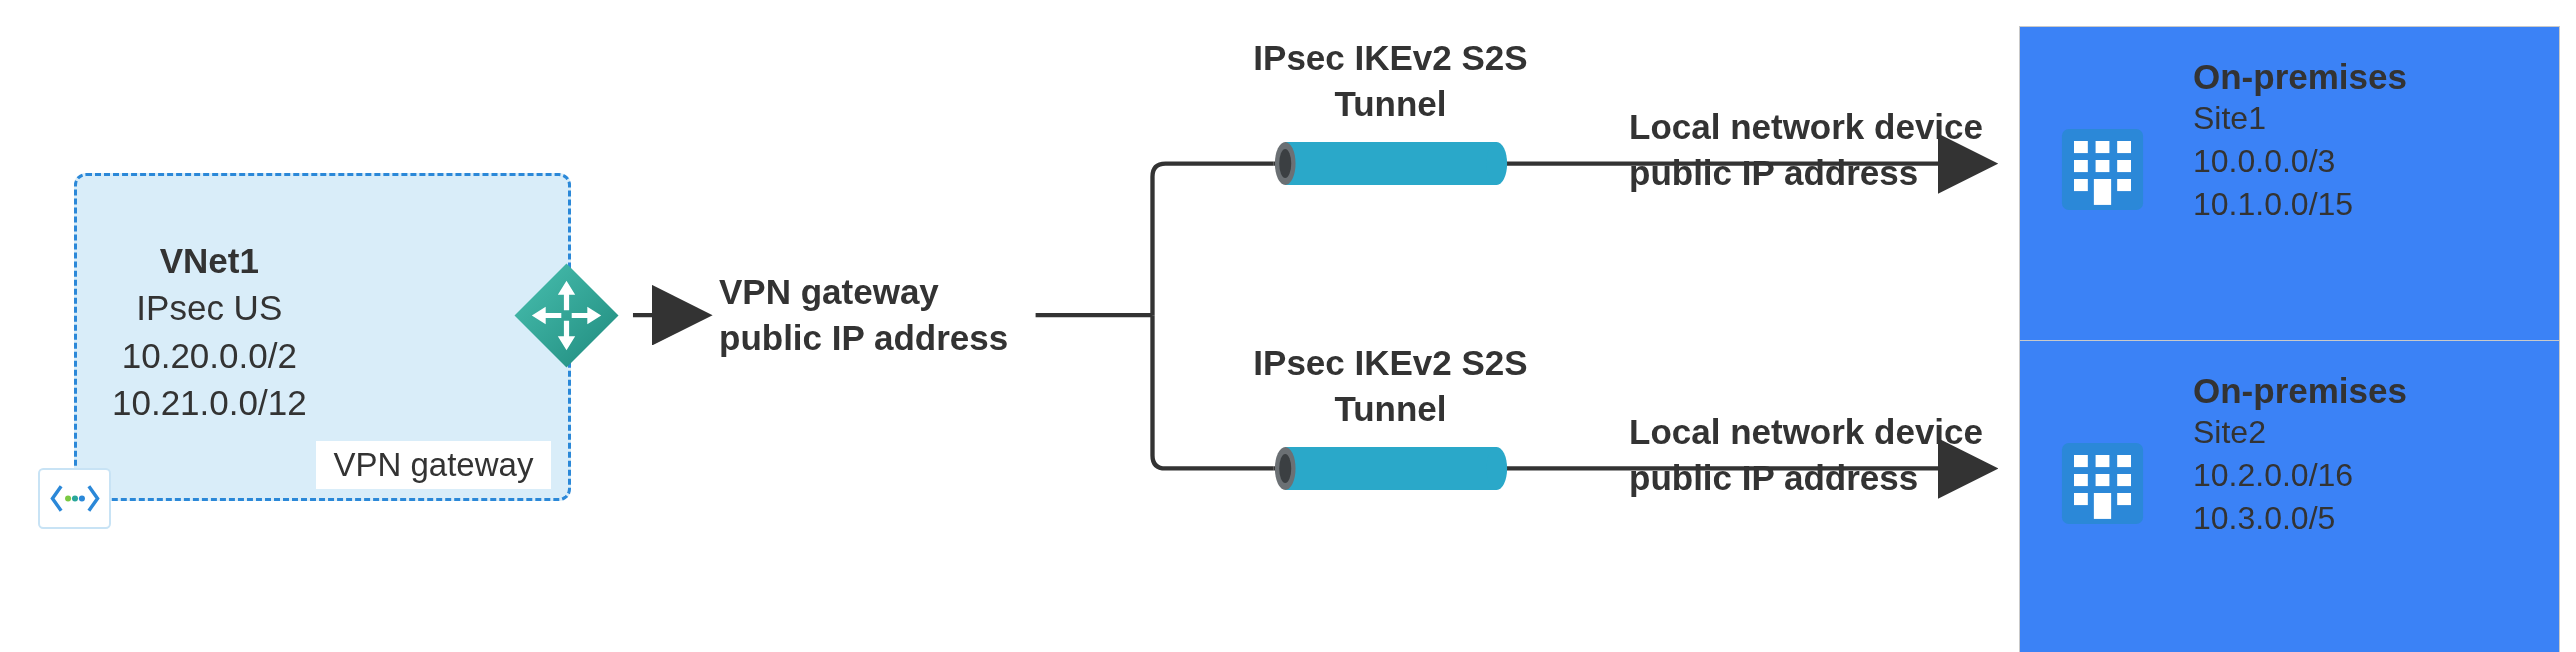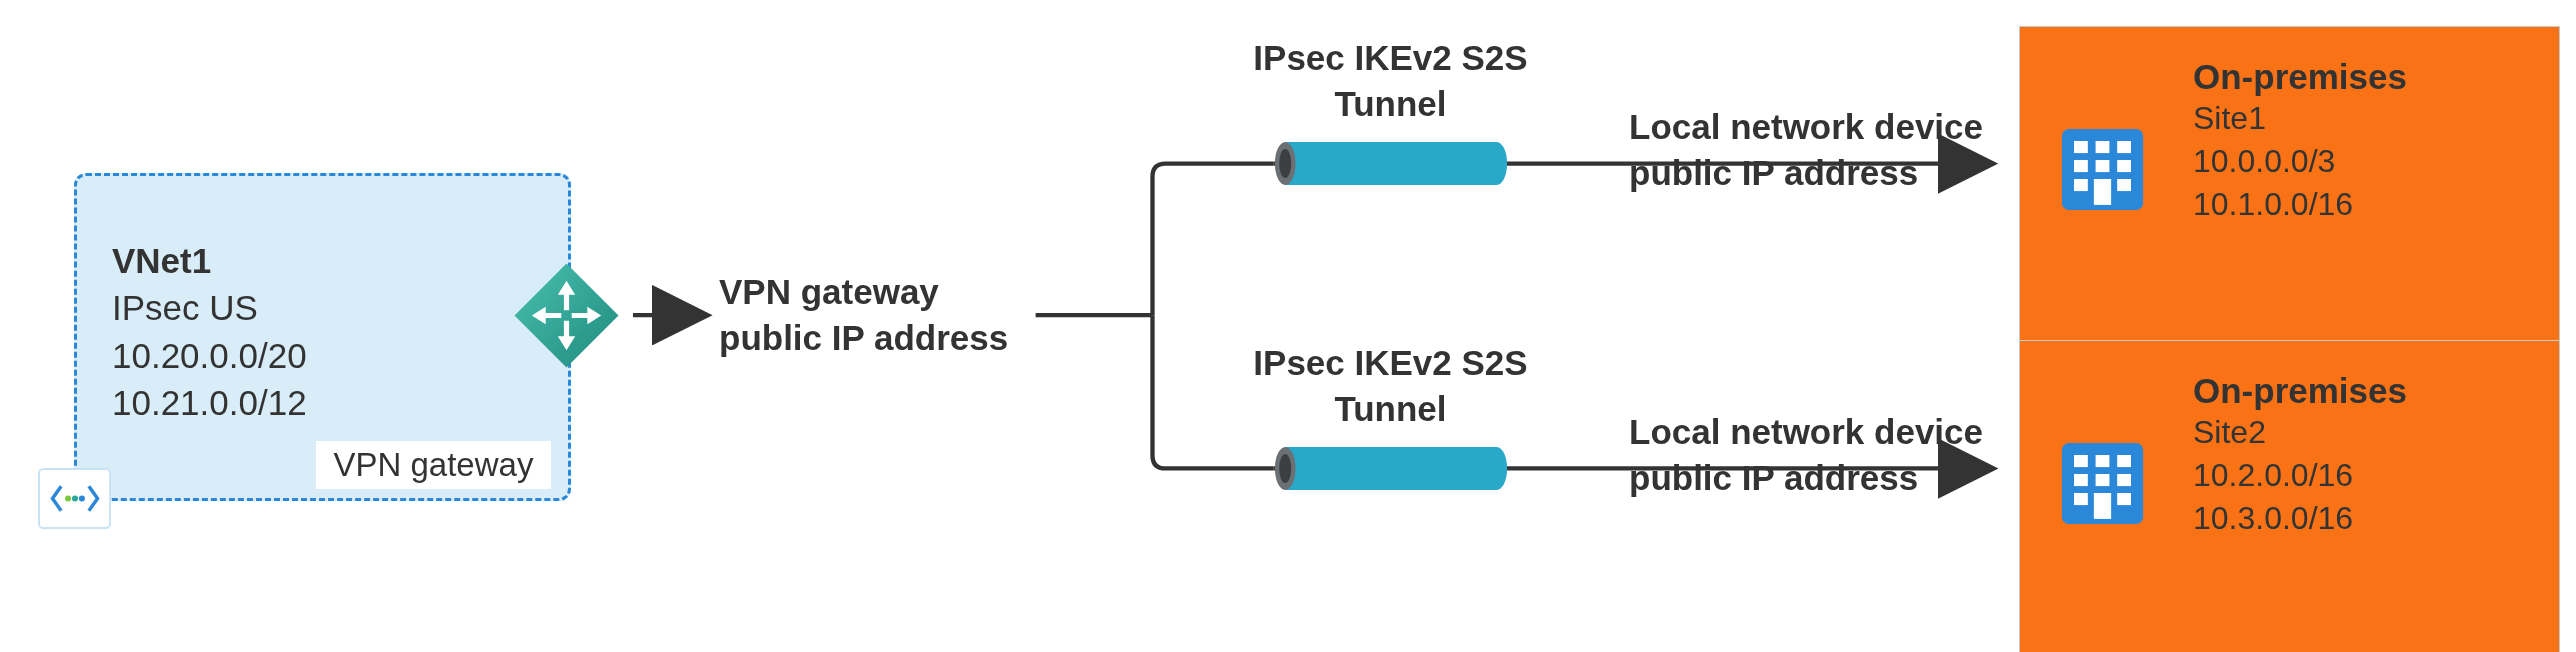--- a/index.html
+++ b/index.html
@@ -22,20 +22,21 @@
   }
   
   .vnet-box {
     position: absolute;
     left: 74px; top: 173px;
     width: 497px; height: 328px;
     background: #d9edf9;
     border: 3.5px dashed #2b88d8;
     border-radius: 12px;
     box-sizing: border-box;
+    text-align: center;
   }
   .vnet-text {
     position: absolute;
     left: 35px; top: 61px;
     font-size: 35px;
     line-height: 1.35;
     color: #333333;
   }
   .vnet-text .title { font-weight: 700; }
   .vnet-badge-label {
@@ -74,21 +75,21 @@
   }
   
   .tunnel {
     position: absolute;
     width: 234px; height: 43px;
   }
   
   .siteBox {
     position: absolute;
     width: 541px; height: 347px;
-    background: #f97316;
+    background: #3b82f6;
     border: 1.7px solid #c9c9c9;
     box-sizing: border-box;
     padding: 29.5px 35px 29.5px 173px;
   }
   .siteBox .title { font-weight: 700; font-size: 35px; }
   .siteBox .line  { font-size: 32px; line-height: 1.35; }
   .siteIcon {
     position: absolute;
     left: 35px; top: 95px;
     width: 95px; height: 95px;
@@ -119,21 +120,21 @@
 
     <line x1="1470" y1="189" x2="2300" y2="189" stroke="#333" stroke-width="5" marker-end="url(#arrowR)"></line>
 
     <line x1="1470" y1="541" x2="2300" y2="541" stroke="#333" stroke-width="5" marker-end="url(#arrowR)"></line>
   </svg>
 
   <div class="vnet-box">
     <div class="vnet-text">
       <div class="title">VNet1</div>
       <div>IPsec US</div>
-      <div>10.20.0.0/20</div>
+      <div>10.20.0.0/2</div>
       <div>10.21.0.0/12</div>
     </div>
     <div class="vnet-badge-label">VPN gateway</div>
   </div>
 
   <div class="vnet-icon-box">
     <svg width="52" height="35" viewBox="0 0 60 40">
       <polyline points="14,6 4,20 14,34" fill="none" stroke="#2b88d8" stroke-width="4"></polyline>
       <polyline points="46,6 56,20 46,34" fill="none" stroke="#2b88d8" stroke-width="4"></polyline>
       <circle cx="22" cy="20" r="3.5" fill="#7ac943"></circle>
@@ -216,21 +217,21 @@
             <rect x="72" y="44" width="16" height="14"></rect>
           <rect x="22" y="66" width="16" height="14"></rect>
             <rect x="72" y="66" width="16" height="14"></rect>
           <rect x="45" y="66" width="20" height="30"></rect>
         </g>
       </svg>
     </div>
     <div class="title">On-premises</div>
     <div class="line">Site1</div>
     <div class="line">10.0.0.0/3</div>
-    <div class="line">10.1.0.0/16</div>
+    <div class="line">10.1.0.0/15</div>
   </div>
 
   <div class="siteBox" style="left:2019px; top:340px;">
     <div class="siteIcon">
       <svg width="95" height="95" viewBox="0 0 110 110">
         <rect x="8" y="8" width="94" height="94" rx="8" fill="#2b88d8"></rect>
         <g fill="#ffffff">
           <rect x="22" y="22" width="16" height="14"></rect>
             <rect x="47" y="22" width="16" height="14"></rect>
             <rect x="72" y="22" width="16" height="14"></rect>
@@ -239,17 +240,17 @@
             <rect x="72" y="44" width="16" height="14"></rect>
           <rect x="22" y="66" width="16" height="14"></rect>
             <rect x="72" y="66" width="16" height="14"></rect>
           <rect x="45" y="66" width="20" height="30"></rect>
         </g>
       </svg>
     </div>
     <div class="title">On-premises</div>
     <div class="line">Site2</div>
     <div class="line">10.2.0.0/16</div>
-    <div class="line">10.3.0.0/16</div>
+    <div class="line">10.3.0.0/5</div>
   </div>
 
 </div>
 
 
 </body></html>

